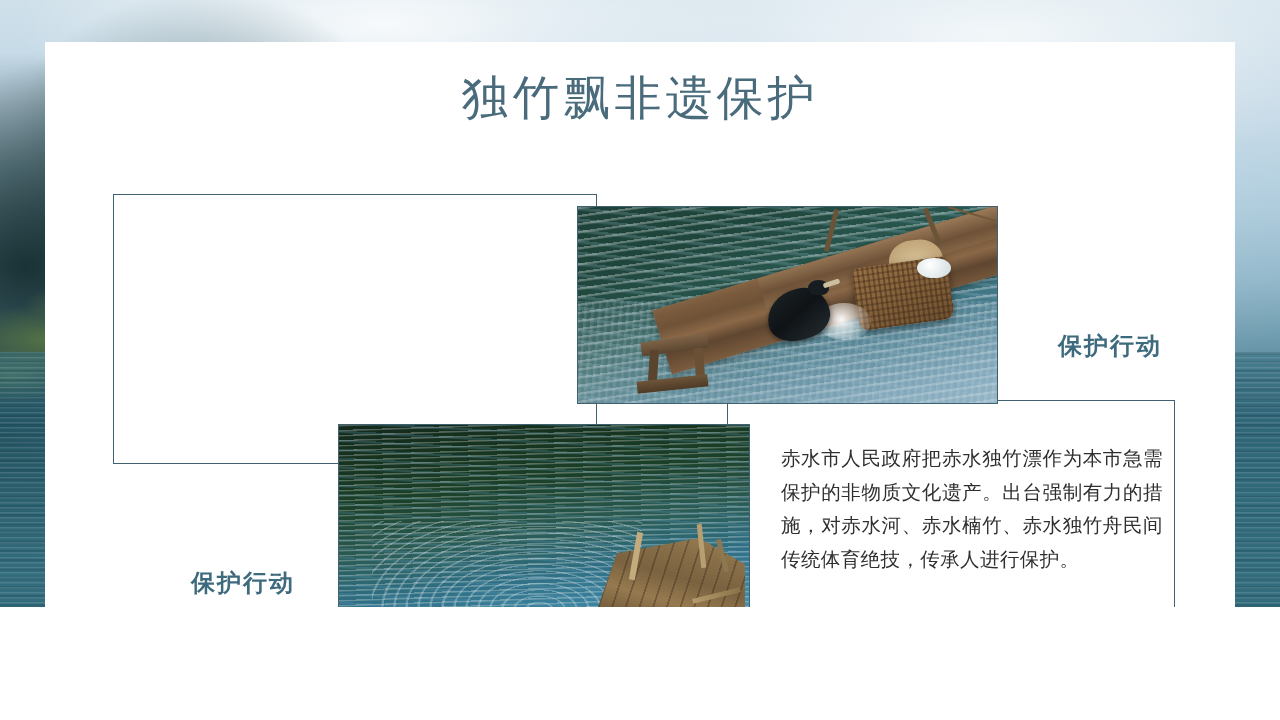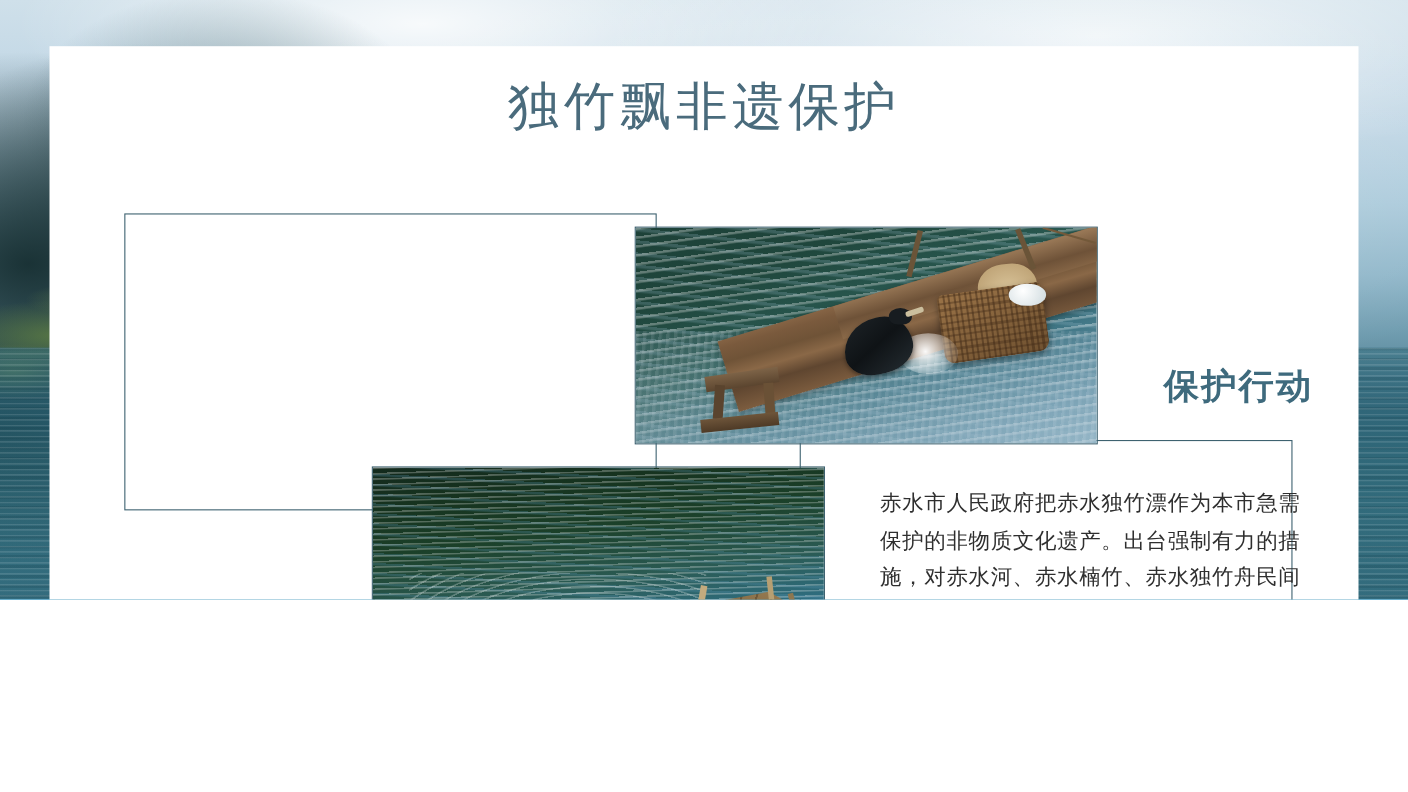--- a/index.html
+++ b/index.html
@@ -8,21 +8,21 @@
     width: 1280px;
     height: 720px;
     overflow: hidden;
     font-family: "Liberation Sans", "DejaVu Sans", sans-serif;
   }
 
   
   #slide {
     position: relative;
     width: 1280px;
-    height: 545px;
+    height: 607px;
     background: #0ea5e9;
     overflow: hidden;
   }
 
   .bg-layer { position: absolute; inset: 0; }
 
   
   .bg-sky {
     background:
       radial-gradient(ellipse 50% 30% at 78% 6%, rgba(255,255,255,0.75), rgba(255,255,255,0) 70%),
@@ -133,21 +133,21 @@
     color: #2f2f2f;
     font-size: 19.5px;
     line-height: 33.5px;
     letter-spacing: 0.4px;
     text-align: justify;
     text-justify: inter-character;
     font-family: "Liberation Sans", "DejaVu Sans", sans-serif;
   }
 
   .body-text-left  { left: 101px; top: 176px; width: 412px; }
-  .body-text-right { left: 755px; top: 400px; width: 382px; }
+  .body-text-right { left: 736px; top: 400px; width: 382px; }
 
   
   .photo {
     position: absolute;
     border: 1.5px solid #3e6270;
     overflow: hidden;
   }
 
   .photo-raft { left: 532px; top: 164px; width: 421px; height: 198px; }
   .photo-lake { left: 293px; top: 382px; width: 412px; height: 186px; }
@@ -275,21 +275,21 @@
     clip-path: polygon(22% 28%, 72% 8%, 100% 42%, 100% 100%, 10% 100%);
   }
   .lake-rail-1 { position: absolute; right: 27%; bottom: 16%; width: 1.4%; height: 26%; background: #c3ab7e; transform: rotate(10deg); }
   .lake-rail-2 { position: absolute; right: 11%; bottom: 22%; width: 1.2%; height: 24%; background: #b79f72; transform: rotate(-6deg); }
   .lake-rail-3 { position: absolute; right: 6%; bottom: 20%; width: 1.2%; height: 18%; background: #8d7750; transform: rotate(-14deg); }
   .lake-pole  { position: absolute; right: 2%; bottom: 6%; width: 12%; height: 2.6%; background: linear-gradient(90deg,#b49b6d,#8a7349); transform: rotate(-14deg); }
 
   
   .section-heading {
     position: absolute;
-    font-size: 32px;
+    font-size: 24px;
     font-weight: 700;
     color: #3e6a7d;
     letter-spacing: 2px;
     white-space: nowrap;
   }
   .heading-right { left: 1013px; top: 288px; }
   .heading-left  { left: 146px;  top: 525px; }
 </style>
 </head>
 <body>

